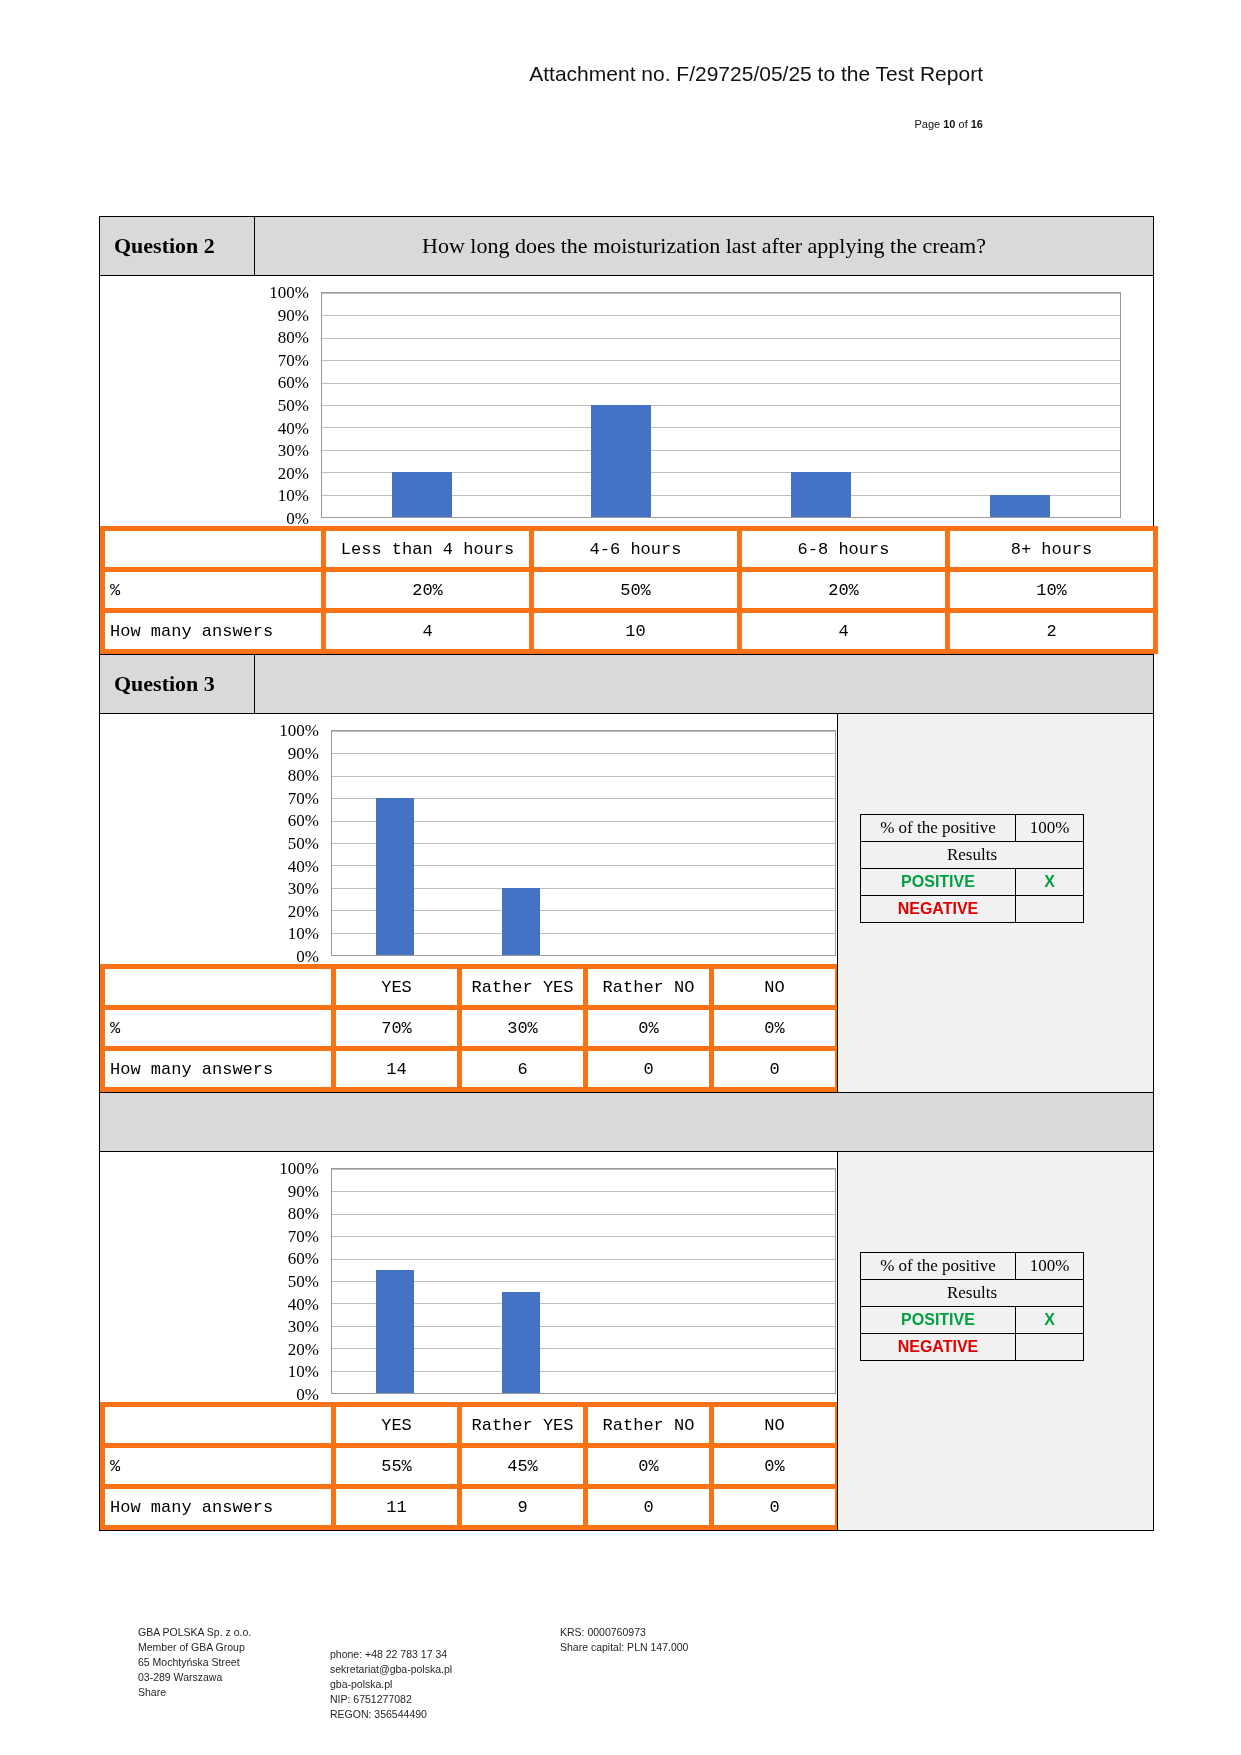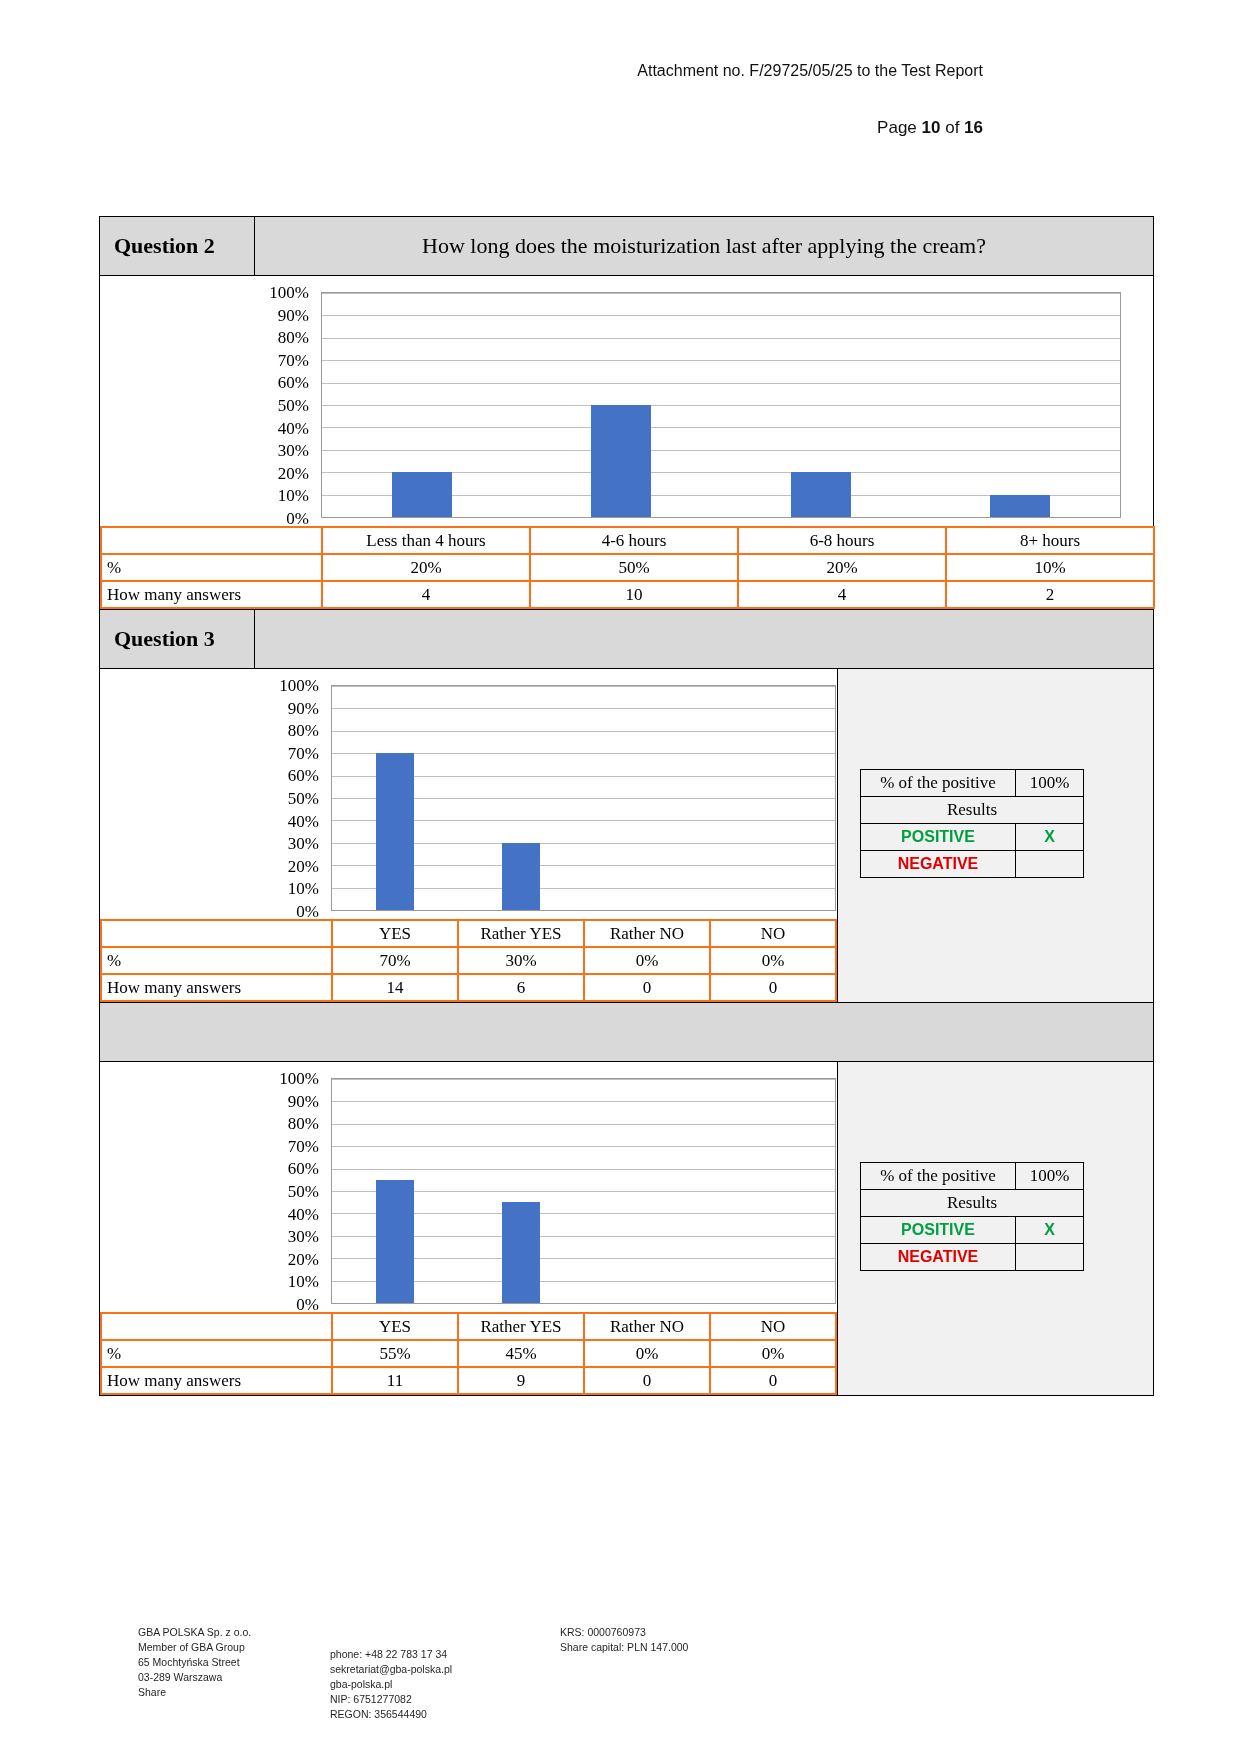--- a/index.html
+++ b/index.html
@@ -21,31 +21,31 @@
     box-sizing: border-box;
   }
 
   
   .header {
     position: absolute;
     top: 62px;
     right: 258px;
     text-align: right;
     font-family: "Liberation Sans", sans-serif;
-    font-size: 16px;
+    font-size: 21px;
     color: #111;
     white-space: nowrap;
   }
   .pageline {
     position: absolute;
     top: 118px;
     right: 258px;
     text-align: right;
     font-family: "Liberation Sans", sans-serif;
-    font-size: 17px;
+    font-size: 11px;
     color: #111;
     white-space: nowrap;
   }
   .pageline b { font-weight: bold; }
 
   
   .frame {
     position: absolute;
     left: 99px;
     top: 216px;
@@ -144,25 +144,26 @@
   }
 
   
   table.dt {
     border-collapse: collapse;
     font-size: 17px;
     font-family: "Liberation Serif", serif;
     table-layout: fixed;
   }
   table.dt td {
-    border: 2px solid #f97316;
-    height: 27px;
+    border: 5px solid #f97316;
+    height: 41px;
     text-align: center;
     padding: 0 2px;
     box-sizing: border-box;
+    font-family: Liberation Mono, monospace;
   }
   table.dt td.rowhead {
     text-align: left;
     padding-left: 5px;
   }
 
   
   .restable {
     position: absolute;
     border-collapse: collapse;

